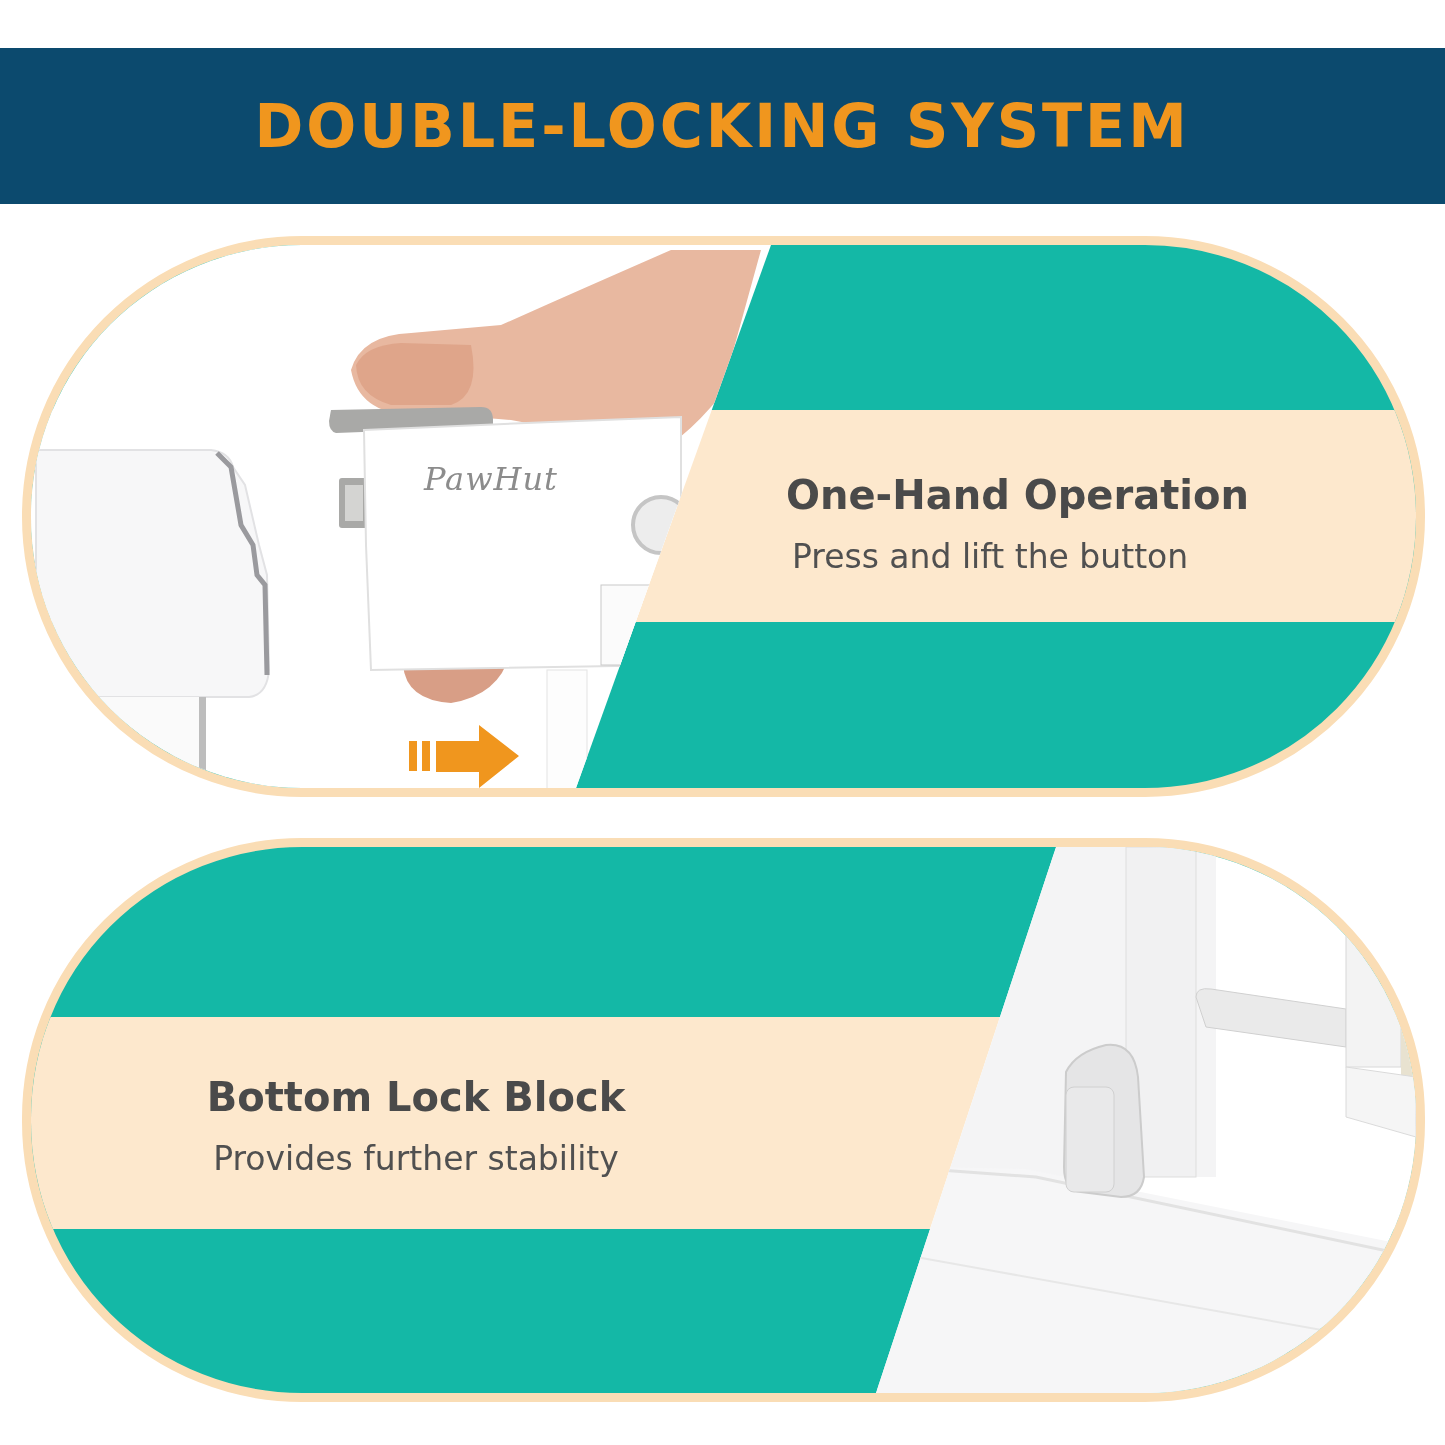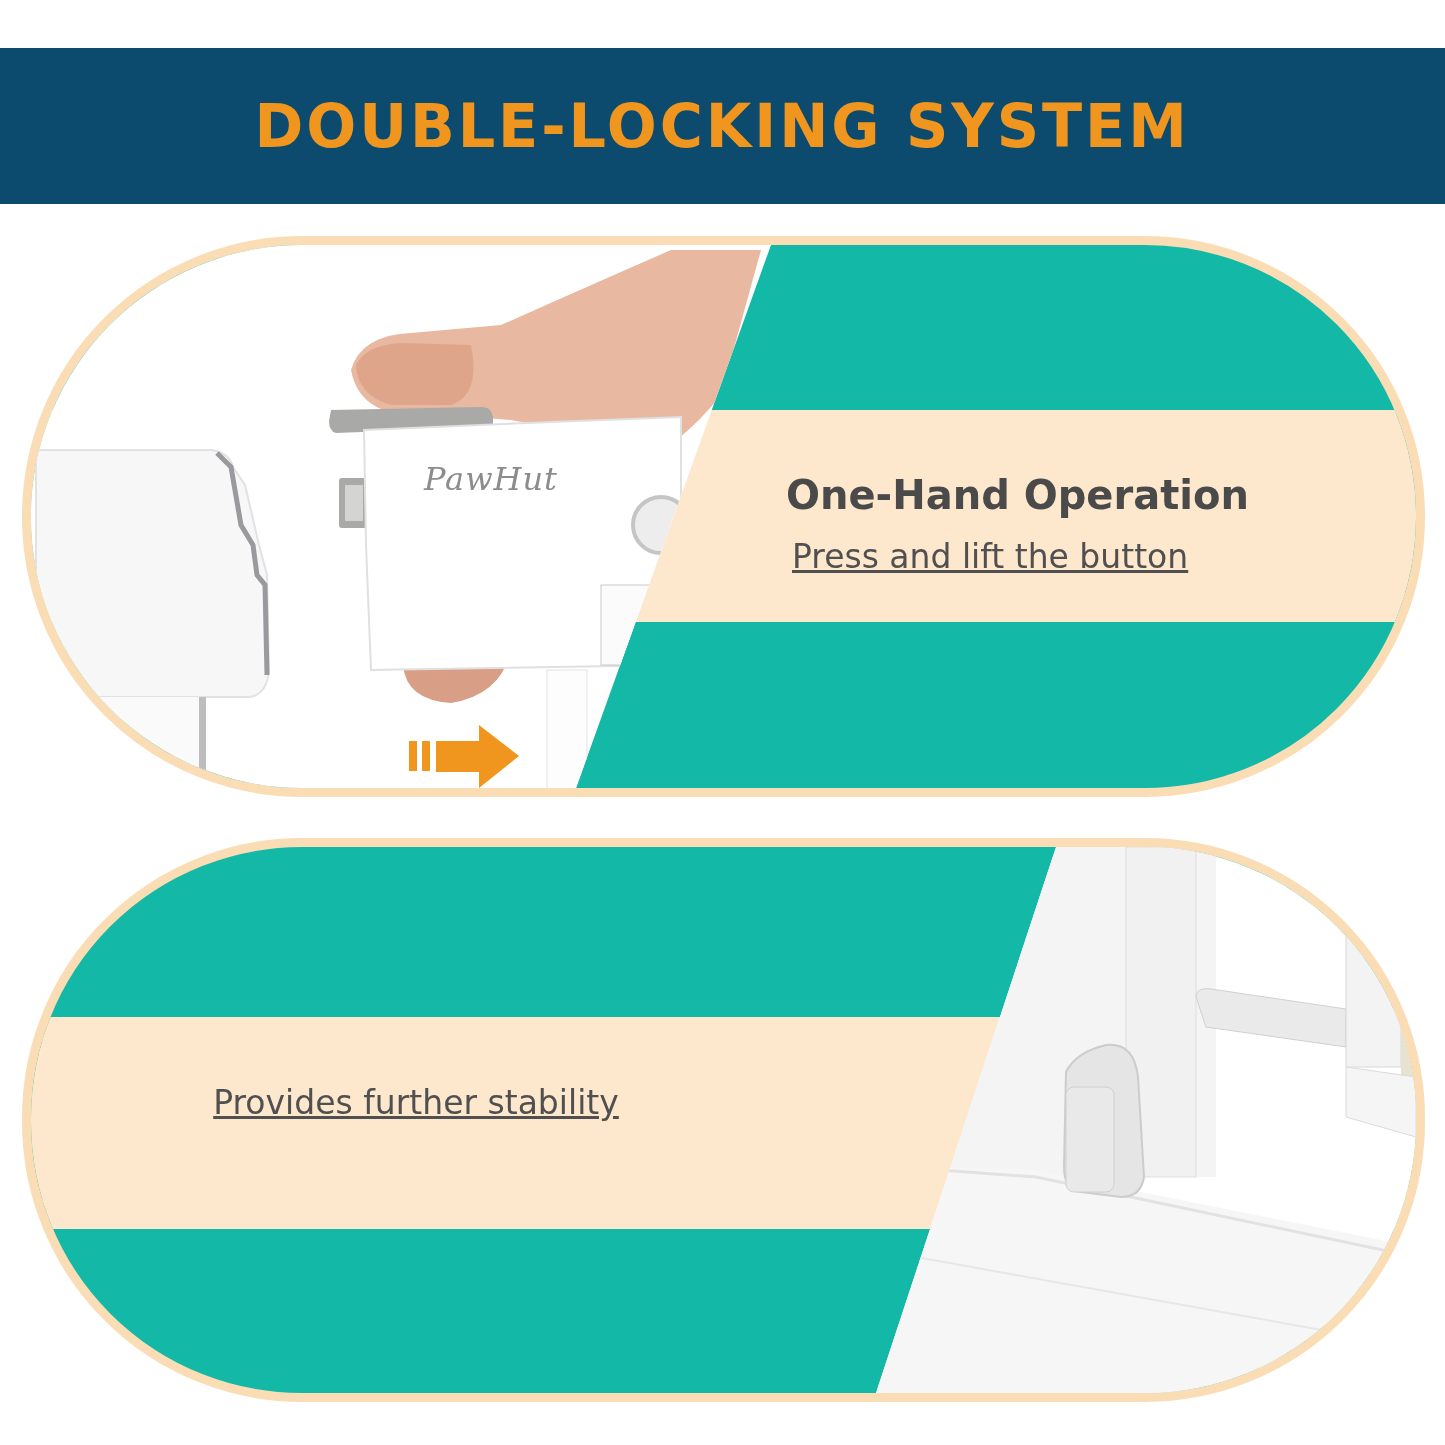--- a/index.html
+++ b/index.html
@@ -26,21 +26,21 @@
   .band { position: absolute; left: 0; right: 0; background: #FDE8CD; }
   .p1 .band { top: 165px; height: 212px; }
   .p2 .band { top: 170px; height: 212px; }
   .photo { position: absolute; top: 0; bottom: 0; background: #ffffff; }
   .p1 .photo { left: 0; width: 740px; clip-path: polygon(0 0, 100% 0, 545px 100%, 0 100%); }
   .p2 .photo { right: 0; width: 540px; clip-path: polygon(180px 0, 100% 0, 100% 100%, 0 100%); }
   .text-block { position: absolute; color: #4A4A4A; }
   .p1 .text-block { left: 755px; top: 222px; }
   .p2 .text-block { left: 155px; top: 222px; text-align: center; width: 460px; }
   .feat-title { font-weight: bold; font-size: 40px; line-height: 56px; white-space: nowrap; }
-  .feat-sub { font-size: 33px; line-height: 44px; margin-top: 12px; white-space: nowrap; color: #505050; text-decoration: underline; }
+  .feat-sub { font-size: 33px; line-height: 44px; margin-top: 12px; white-space: nowrap; color: #505050; }
   .p1 .feat-sub { margin-left: 6px; }
   svg { position: absolute; left: 0; top: 0; }
 </style>
 </head>
 <body>
 
 <div class="banner">
   <div class="banner-title">DOUBLE-LOCKING SYSTEM</div>
 </div>
 
@@ -96,15 +96,16 @@
       <path d="M190 225 Q200 205 230 198 Q258 195 262 230 L268 330 Q265 350 245 350 L205 345 Q188 343 188 320 Z" fill="#E5E5E6" stroke="#CCCCCC" stroke-width="2"></path>
       <rect x="190" y="240" width="48" height="105" rx="8" fill="#E9E9EA" stroke="#D0D0D0"></rect>
 
       <path d="M320 150 Q320 140 335 142 L470 162 L470 200 L330 180 Z" fill="#EAEAEA" stroke="#D0D0D0"></path>
       <rect x="470" y="20" width="55" height="200" fill="#F3F3F3" stroke="#D8D8D8"></rect>
       <rect x="525" y="40" width="15" height="200" fill="#E8E2D0"></rect>
       <path d="M470 220 L540 230 L540 290 L470 270 Z" fill="#F5F5F5" stroke="#DADADA"></path>
     </svg>
   </div>
   <div class="text-block">
+    <div class="feat-title">Bottom Lock Block</div>
     <div class="feat-sub">Provides further stability</div>
   </div>
 </div>
 
 </body></html>

